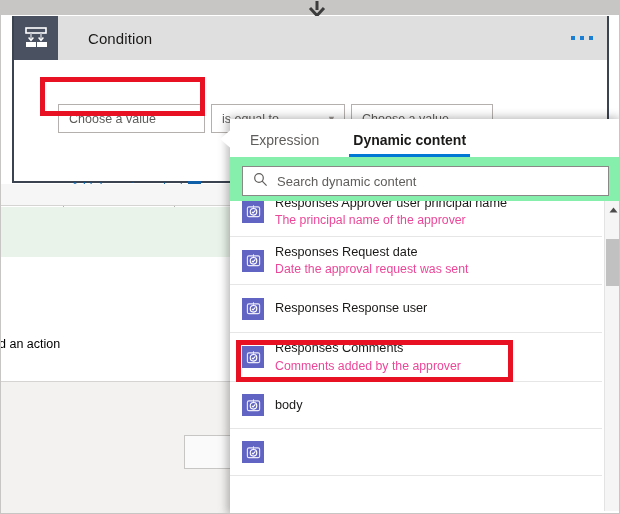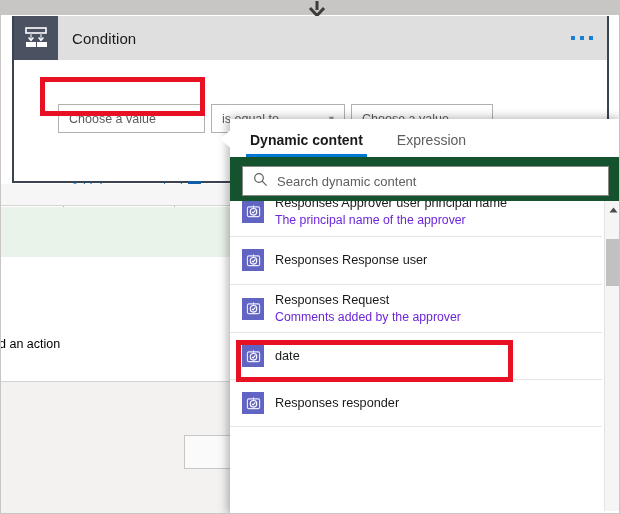--- a/index.html
+++ b/index.html
@@ -44,20 +44,21 @@
     background: #ffffff;
     border: 2px solid #3b4250;
     border-top: none;
   }
   .cond-header {
     position: relative;
     height: 44px;
     background: #dfdfdf;
     display: flex;
     align-items: center;
+    gap: 16px;
   }
   .cond-icon-box {
     width: 44px; height: 44px;
     background: #4a5160;
     display: flex; align-items: center; justify-content: center;
     flex: 0 0 44px;
   }
   .cond-title {
     margin-left: 14px;
     font-size: 15px;
@@ -200,21 +201,21 @@
   .tab.active { color: #1b1a19; font-weight: bold; }
   .tab.active::after {
     content: "";
     position: absolute;
     left: 0; right: 0; bottom: 0;
     height: 3px;
     background: #0078d4;
   }
   .search-strip {
     height: 44px;
-    background: #14532d;
+    background: #86efac;
     padding: 9px 12px 0 12px;
   }
   .search-box {
     height: 30px;
     background: #fff;
     border: 1px solid #8a8886;
     display: flex; align-items: center;
     padding-left: 10px;
     gap: 9px;
   }
@@ -244,21 +245,21 @@
   .dc-item.no-sub { min-height: 47px; }
   .dc-icon {
     width: 22px; height: 22px;
     background: #6264c4;
     flex: 0 0 22px;
     margin-right: 11px;
     display: flex; align-items: center; justify-content: center;
   }
   .dc-texts { display: flex; flex-direction: column; justify-content: center; }
   .dc-title { font-size: 12.7px; color: #1b1a19; line-height: 1.35; }
-  .dc-sub   { font-size: 12.3px; color: #6d28d9; line-height: 1.35; }
+  .dc-sub   { font-size: 12.3px; color: #ec4899; line-height: 1.35; }
 
   
   .scroll-track {
     position: absolute;
     right: 1px; top: 0;
     width: 16px; height: 310px;
     background: #f5f5f5;
     border-left: 1px solid #e3e3e3;
   }
   .scroll-up {
@@ -351,22 +352,22 @@
     <div class="branch-white"></div>
     <div class="add-action-link">d an action</div>
     <div class="lower-band"></div>
     <div class="new-step-btn">+ Ne</div>
   </div>
 
   <div class="callout-beak"></div>
   <div class="callout">
 
     <div class="tabs">
+      <div class="tab">Expression</div>
       <div class="tab active">Dynamic content</div>
-      <div class="tab">Expression</div>
     </div>
 
     <div class="search-strip">
       <div class="search-box">
         <span>
           <svg width="15" height="15" viewBox="0 0 15 15">
             <circle cx="6" cy="6" r="4.3" fill="none" stroke="#605e5c" stroke-width="1.2"></circle>
             <path d="M9.2 9.2 L13.6 13.6" stroke="#605e5c" stroke-width="1.2"></path>
           </svg>
         </span>
@@ -385,20 +386,34 @@
               <path d="M6.3 8.4 L7.5 9.6 L10 6.9" fill="none" stroke="#ffffff" stroke-width="1.2"></path>
               <path d="M8 1.4 L8 4" stroke="#e9e9f7" stroke-width="1.1"></path>
             </svg>
           </span>
           <span class="dc-texts">
             <span class="dc-title">Responses Approver user principal name</span>
             <span class="dc-sub">The principal name of the approver</span>
           </span>
         </div>
 
+        <div class="dc-item">
+          <span class="dc-icon">
+            <svg width="15" height="15" viewBox="0 0 16 16">
+              <rect x="1.5" y="3" width="13" height="10.5" rx="1.6" fill="none" stroke="#e9e9f7" stroke-width="1.2"></rect>
+              <circle cx="8" cy="8.3" r="3.5" fill="none" stroke="#ffffff" stroke-width="1.2"></circle>
+              <path d="M6.3 8.4 L7.5 9.6 L10 6.9" fill="none" stroke="#ffffff" stroke-width="1.2"></path>
+              <path d="M8 1.4 L8 4" stroke="#e9e9f7" stroke-width="1.1"></path>
+            </svg>
+          </span>
+          <span class="dc-texts">
+            <span class="dc-title">Responses Request date</span>
+            <span class="dc-sub">Date the approval request was sent</span>
+          </span>
+        </div>
 
         <div class="dc-item">
           <span class="dc-icon">
             <svg width="15" height="15" viewBox="0 0 16 16">
               <rect x="1.5" y="3" width="13" height="10.5" rx="1.6" fill="none" stroke="#e9e9f7" stroke-width="1.2"></rect>
               <circle cx="8" cy="8.3" r="3.5" fill="none" stroke="#ffffff" stroke-width="1.2"></circle>
               <path d="M6.3 8.4 L7.5 9.6 L10 6.9" fill="none" stroke="#ffffff" stroke-width="1.2"></path>
               <path d="M8 1.4 L8 4" stroke="#e9e9f7" stroke-width="1.1"></path>
             </svg>
           </span>
@@ -411,50 +426,47 @@
         <div class="dc-item">
           <span class="dc-icon">
             <svg width="15" height="15" viewBox="0 0 16 16">
               <rect x="1.5" y="3" width="13" height="10.5" rx="1.6" fill="none" stroke="#e9e9f7" stroke-width="1.2"></rect>
               <circle cx="8" cy="8.3" r="3.5" fill="none" stroke="#ffffff" stroke-width="1.2"></circle>
               <path d="M6.3 8.4 L7.5 9.6 L10 6.9" fill="none" stroke="#ffffff" stroke-width="1.2"></path>
               <path d="M8 1.4 L8 4" stroke="#e9e9f7" stroke-width="1.1"></path>
             </svg>
           </span>
           <span class="dc-texts">
-            <span class="dc-title">Responses Request</span>
+            <span class="dc-title">Responses Comments</span>
             <span class="dc-sub">Comments added by the approver</span>
           </span>
         </div>
 
         <div class="dc-item no-sub">
           <span class="dc-icon">
             <svg width="15" height="15" viewBox="0 0 16 16">
               <rect x="1.5" y="3" width="13" height="10.5" rx="1.6" fill="none" stroke="#e9e9f7" stroke-width="1.2"></rect>
               <circle cx="8" cy="8.3" r="3.5" fill="none" stroke="#ffffff" stroke-width="1.2"></circle>
               <path d="M6.3 8.4 L7.5 9.6 L10 6.9" fill="none" stroke="#ffffff" stroke-width="1.2"></path>
               <path d="M8 1.4 L8 4" stroke="#e9e9f7" stroke-width="1.1"></path>
             </svg>
           </span>
           <span class="dc-texts">
-            <span class="dc-title">date</span>
+            <span class="dc-title">body</span>
           </span>
         </div>
 
         <div class="dc-item no-sub">
           <span class="dc-icon">
             <svg width="15" height="15" viewBox="0 0 16 16">
               <rect x="1.5" y="3" width="13" height="10.5" rx="1.6" fill="none" stroke="#e9e9f7" stroke-width="1.2"></rect>
               <circle cx="8" cy="8.3" r="3.5" fill="none" stroke="#ffffff" stroke-width="1.2"></circle>
               <path d="M6.3 8.4 L7.5 9.6 L10 6.9" fill="none" stroke="#ffffff" stroke-width="1.2"></path>
               <path d="M8 1.4 L8 4" stroke="#e9e9f7" stroke-width="1.1"></path>
             </svg>
-          </span>
-          <span class="dc-texts">
-            <span class="dc-title">Responses responder</span>
           </span>
         </div>
 
       </div>
 
       <div class="scroll-track">
         <div class="scroll-up">
           <svg width="9" height="6" viewBox="0 0 9 6">
               <path d="M4.5 0.5 L8.5 5.5 L0.5 5.5 Z" fill="#4a4a4a"></path>
             </svg>

